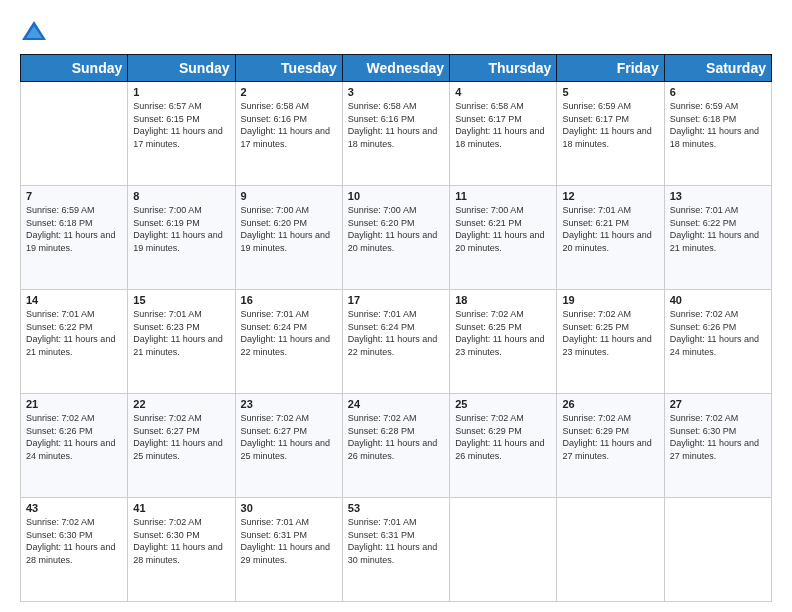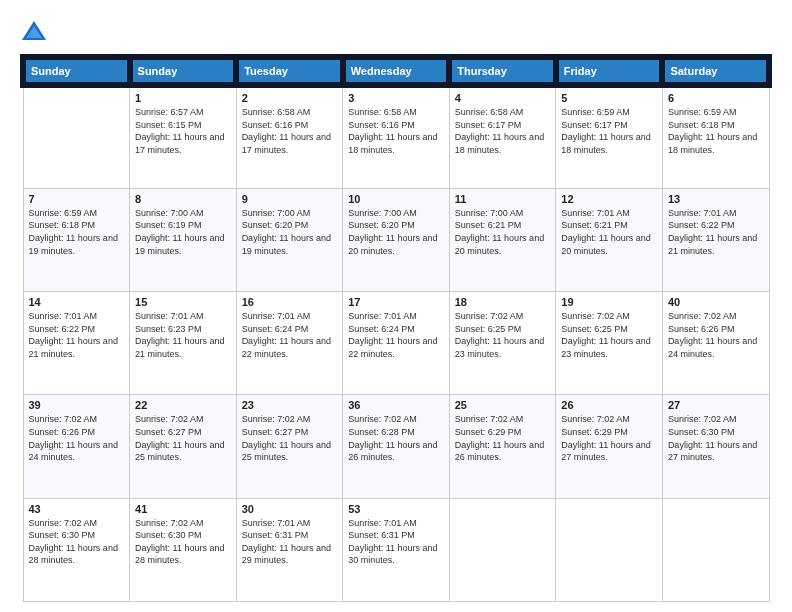--- a/index.html
+++ b/index.html
@@ -55,25 +55,25 @@
     }
     .calendar-table {
       width: 100%;
       border-collapse: collapse;
       flex: 1;
       font-size: 9.5px;
     }
     .calendar-table th {
       background-color: #2a7fc4;
       color: #fff;
-      text-align: left;
+      text-align: right;
       padding: 5px 5px;
-      font-size: 11px;
-      font-weight: bold;
-      border: 6px solid #0f172a;
+      font-size: 14px;
+      font-weight: bold;
+      border: 1px solid #0f172a;
     }
     .calendar-table td {
       border: 1px solid #ccc;
       vertical-align: top;
       padding: 4px 5px;
       width: calc(100% / 7);
       background: #fff;
       height: 78px;
     }
     .calendar-table tr:nth-child(even) td {
@@ -212,33 +212,33 @@
         <span class="day-number">19</span>
         <span class="day-info">Sunrise: 7:02 AM<br>Sunset: 6:25 PM<br>Daylight: 11 hours and 23 minutes.</span>
       </td>
           <td>
         <span class="day-number">40</span>
         <span class="day-info">Sunrise: 7:02 AM<br>Sunset: 6:26 PM<br>Daylight: 11 hours and 24 minutes.</span>
       </td>
         </tr>
         <tr>
           <td>
-        <span class="day-number">39</span>
+        <span class="day-number">21</span>
         <span class="day-info">Sunrise: 7:02 AM<br>Sunset: 6:26 PM<br>Daylight: 11 hours and 24 minutes.</span>
       </td>
           <td>
         <span class="day-number">22</span>
         <span class="day-info">Sunrise: 7:02 AM<br>Sunset: 6:27 PM<br>Daylight: 11 hours and 25 minutes.</span>
       </td>
           <td>
         <span class="day-number">23</span>
         <span class="day-info">Sunrise: 7:02 AM<br>Sunset: 6:27 PM<br>Daylight: 11 hours and 25 minutes.</span>
       </td>
           <td>
-        <span class="day-number">36</span>
+        <span class="day-number">24</span>
         <span class="day-info">Sunrise: 7:02 AM<br>Sunset: 6:28 PM<br>Daylight: 11 hours and 26 minutes.</span>
       </td>
           <td>
         <span class="day-number">25</span>
         <span class="day-info">Sunrise: 7:02 AM<br>Sunset: 6:29 PM<br>Daylight: 11 hours and 26 minutes.</span>
       </td>
           <td>
         <span class="day-number">26</span>
         <span class="day-info">Sunrise: 7:02 AM<br>Sunset: 6:29 PM<br>Daylight: 11 hours and 27 minutes.</span>
       </td>

